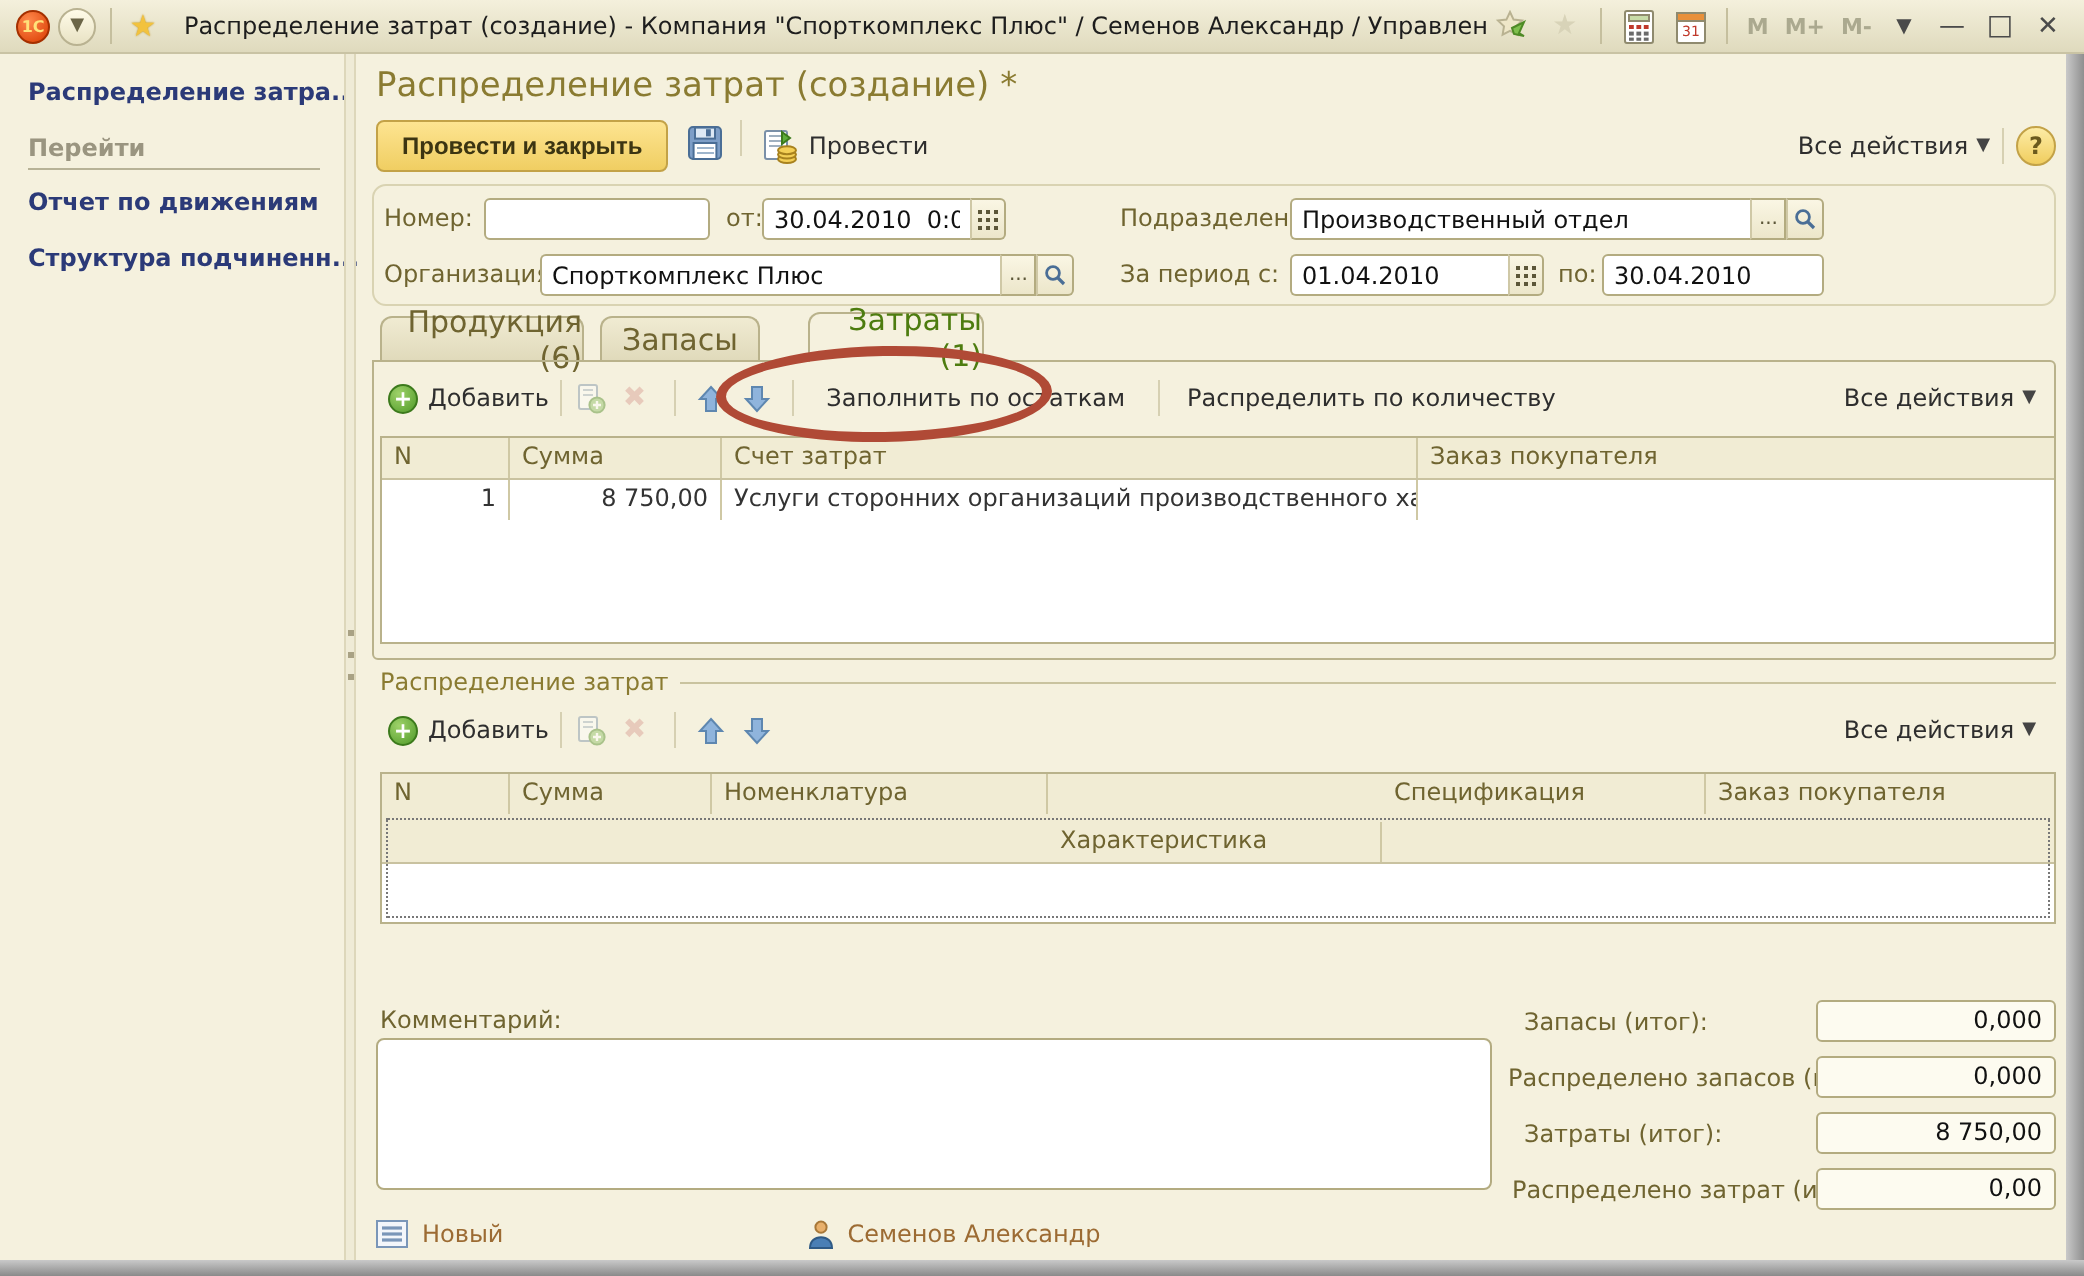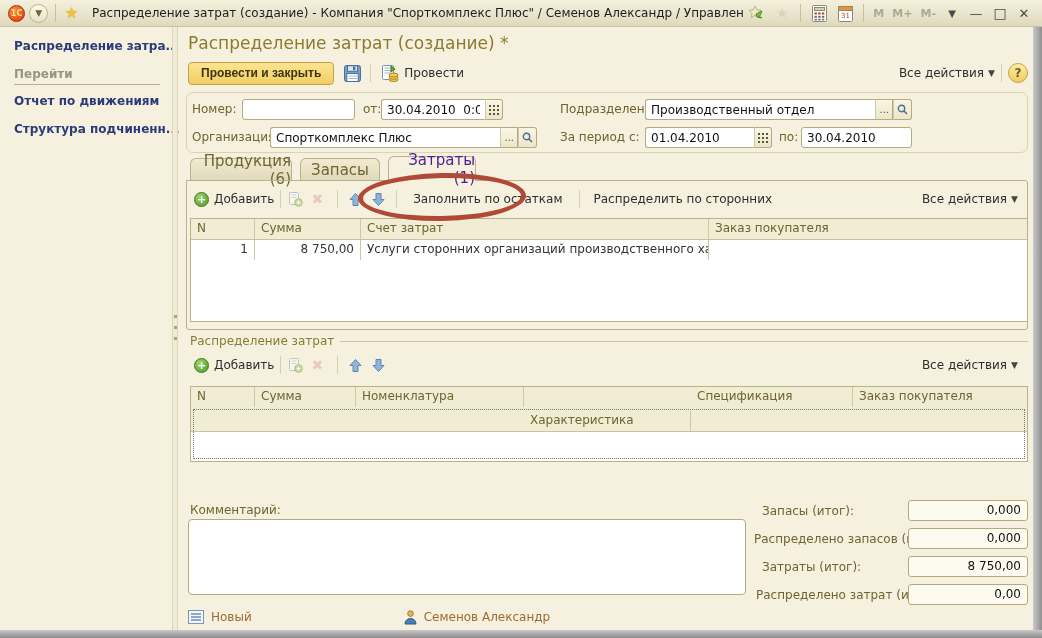--- a/index.html
+++ b/index.html
@@ -33,21 +33,21 @@
     border-left:1px solid #ddd7ba; border-right:1px solid #ddd7ba; background:#efebd6; }
   .splitter .dots { position:absolute; left:1px; top:288px; display:flex; flex-direction:column; gap:8px; }
   .splitter .dots i { width:3px; height:3px; background:#a9a284; display:block; }
 
   
   .frame-right { position:absolute; right:0; top:27px; width:9px; height:611px; background:linear-gradient(90deg,#c9c9c9,#8f8f8f); }
   .frame-bottom { position:absolute; left:0; bottom:0; width:1042px; height:8px; background:linear-gradient(#c9c9c9,#8a8a8a); }
 
   
   .page-title { position:absolute; left:188px; top:33px; font-size:17px; color:#8a7b31; }
-  .cmdbar { position:absolute; left:188px; top:60px; width:840px; height:26px; display:flex; align-items:center; }
+  .cmdbar { position:absolute; left:188px; top:60px; width:840px; height:26px; display:flex; }
   .btn-primary { background:linear-gradient(#fde491,#f0ce62); border:1px solid #c3a247; border-radius:4px;
     padding:3px 12px 4px; font-weight:bold; color:#3c3512; font-size:12px; }
   .icobtn { width:24px; height:22px; display:flex; align-items:center; justify-content:center; margin-left:6px; border-radius:3px; }
   .vsep { width:1px; height:18px; background:#d6d0b2; margin:0 6px; }
   .txtbtn { display:flex; align-items:center; gap:5px; color:#2e2e2e; font-size:12px; padding:2px 4px; }
   .allactions { display:flex; align-items:center; gap:4px; color:#2e2e2e; font-size:12px; }
   .chev { font-size:9px; color:#444; }
   .cmd-right { position:absolute; right:14px; top:60px; display:flex; align-items:center; height:26px; }
   .helpbtn { width:20px; height:20px; border-radius:50%; background:linear-gradient(#fdeca6,#f0cd5e);
     border:1px solid #c3a247; color:#6b5a1e; font-weight:bold; font-size:12px;
@@ -62,21 +62,21 @@
   .fgroup input { height:21px; border:1px solid #b3ab80; border-right:none; border-radius:3px 0 0 3px; background:#fff;
     font-family:inherit; font-size:12px; padding:0 5px; color:#111; flex:1 1 auto; min-width:0; }
   .inbtn { height:21px; border:1px solid #b3ab80; border-left:1px solid #cfc8a6; background:linear-gradient(#faf6e4,#ece6ca);
     font-size:10px; color:#5c5638; display:flex; align-items:center; justify-content:center; padding:0 3px; }
   .inbtn.last { border-radius:0 3px 3px 0; }
 
   
   .tab { position:absolute; top:158px; height:22px; border:1px solid #b9b28b; border-bottom:none;
     border-radius:6px 6px 0 0; background:linear-gradient(#f0ebd2,#e0dabb); color:#6f6430;
     display:flex; align-items:center; justify-content:center; font-size:15px; z-index:2;text-align:right; }
-  .tab.active { top:156px; height:25px; background:#f5f1de; z-index:4; color:#4c1d95; }
+  .tab.active { top:156px; height:25px; background:#f5f1de; z-index:4; color:#4d7c0f;margin-left:16px; }
   .tabpanel { position:absolute; left:186px; top:180px; width:842px; height:150px; border:1px solid #b9b28b; z-index:3; border-radius:0 3px 3px 3px; }
 
   
   .toolbar { display:flex; align-items:center; height:26px; }
   .tool-add { display:flex; align-items:center; gap:5px; color:#2e2e2e; }
   .plus-circle { width:15px; height:15px; border-radius:50%; background:radial-gradient(circle at 35% 30%,#9fd26a,#4f9a28);
     border:1px solid #3c7a1c; color:#fff; font-weight:bold; font-size:11px; line-height:13px; text-align:center; }
   .ico-dim { opacity:.45; }
   .xdel { color:#d89c92; font-size:14px; font-weight:bold; }
 
@@ -331,21 +331,21 @@
         </svg>
     </span>
     <span style="margin:0 4px;">
       <svg width="15" height="15" viewBox="0 0 15 15">
           <path d="M7.5 13.5l-5.5-6h3v-6h5v6h3z" fill="#8fb4dc" stroke="#5e87b0"></path>
         </svg>
     </span>
     <span class="vsep"></span>
     <span class="txtbtn" style="margin:16px 6px;">Заполнить по остаткам</span>
     <span class="vsep"></span>
-    <span class="txtbtn" style="margin:0 4px;">Распределить по сторонних</span>
+    <span class="txtbtn" style="margin:0 4px;">Распределить по количеству</span>
   </div>
   <span class="allactions" style="position:absolute; right:24px; top:192px; z-index:5;">
     <span>Все действия</span>
     <span class="chev">▼</span>
   </span>
 
   <div class="ellipse"></div>
 
   <div class="grid" style="left:190px; top:218px; width:838px; height:104px; z-index:5;">
     <div class="grow gh">

